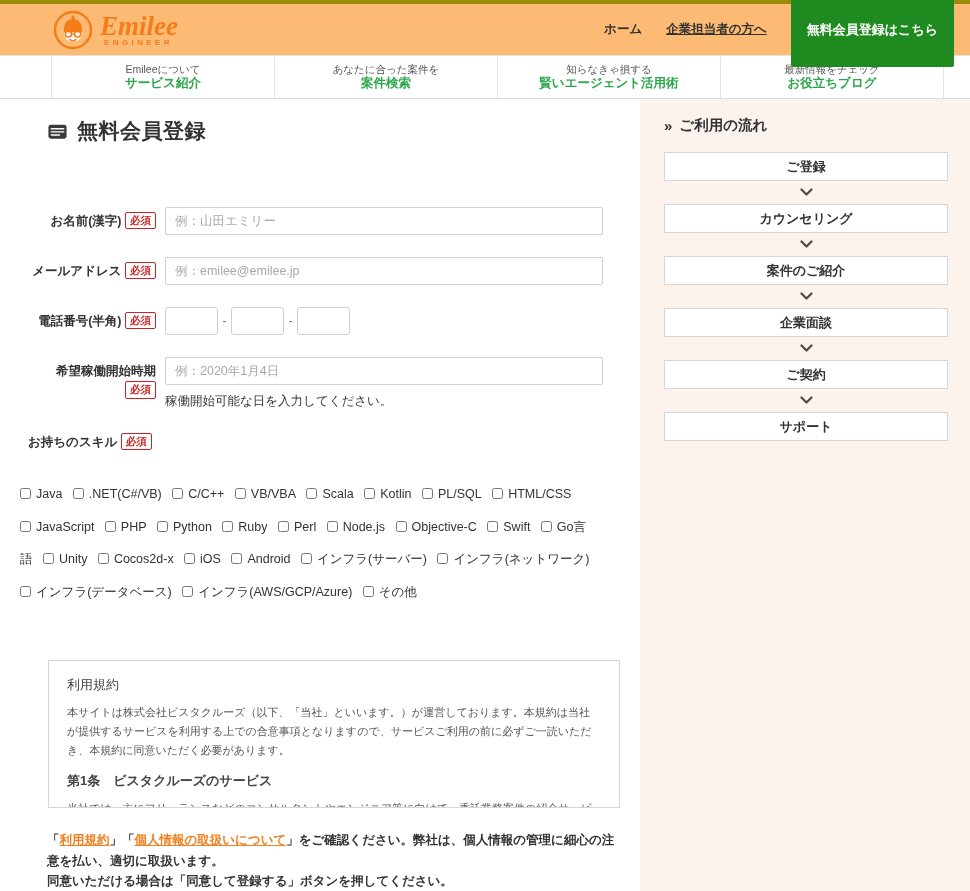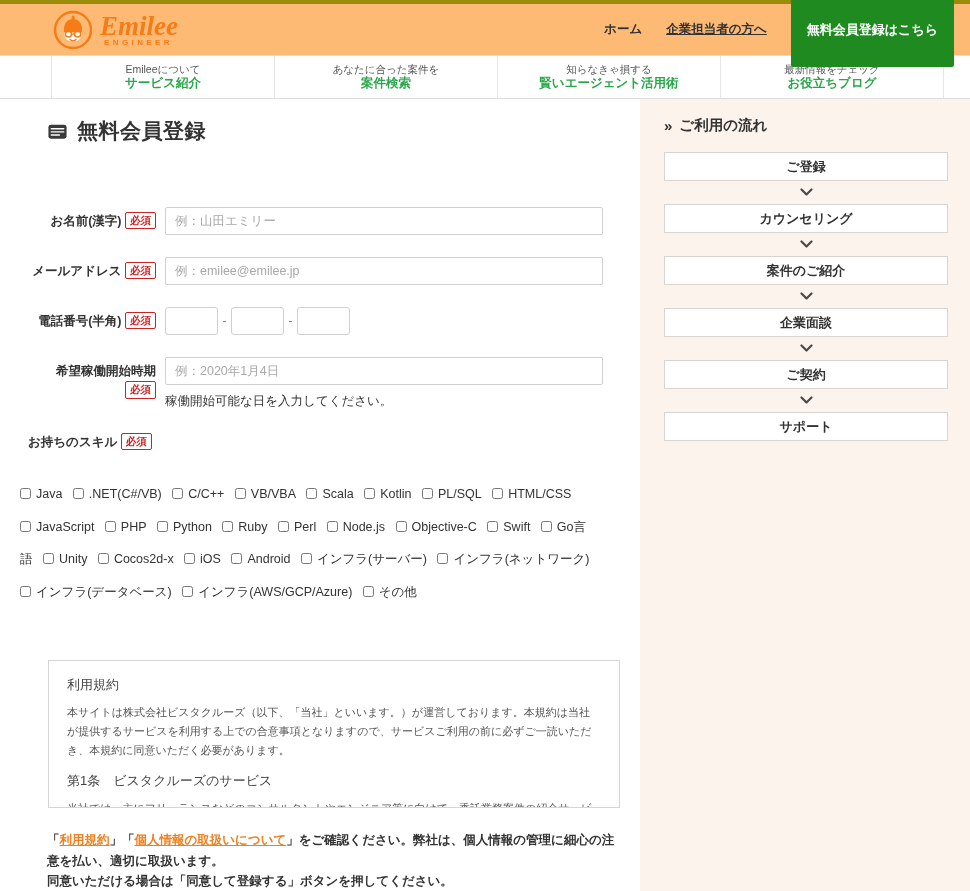--- a/index.html
+++ b/index.html
@@ -208,21 +208,21 @@
     height: 148px;
     overflow: hidden;
   }
   .terms-h { font-size: 13px; color: #444444; margin: 0 0 9px; font-weight: normal; }
   .terms-p {
     font-size: 11px;
     color: #555555;
     line-height: 1.75;
     margin: 0 0 11px;
   }
-  .terms-sub { font-size: 13px; color: #444444; margin: 0 0 9px; font-weight: normal; }
+  .terms-sub { font-size: 13px; color: #444444; margin: 0 0 9px; font-weight: bold; }
 
   
   .consent {
     margin: 22px 20px 0 47px;
     font-size: 12.5px;
     color: #333333;
     line-height: 1.65;
     width: 570px;
     font-weight: bold;
   }

